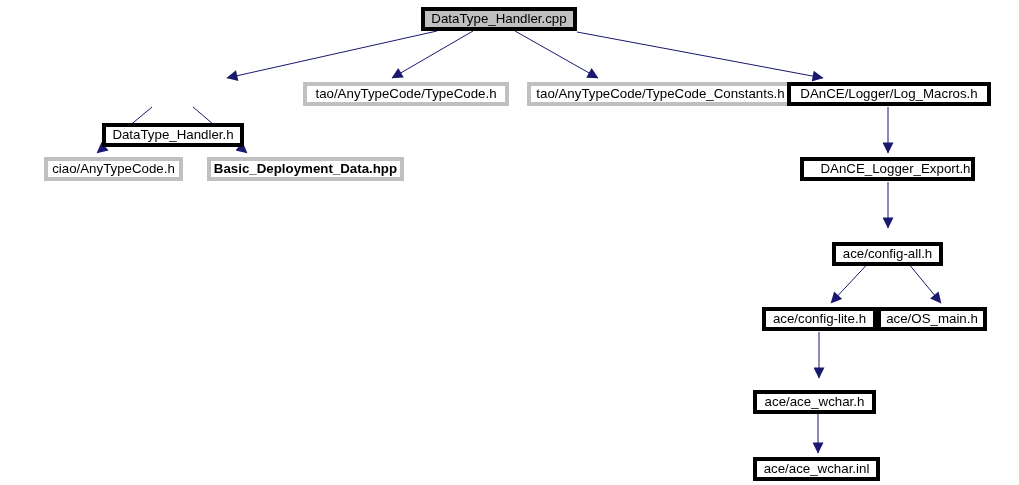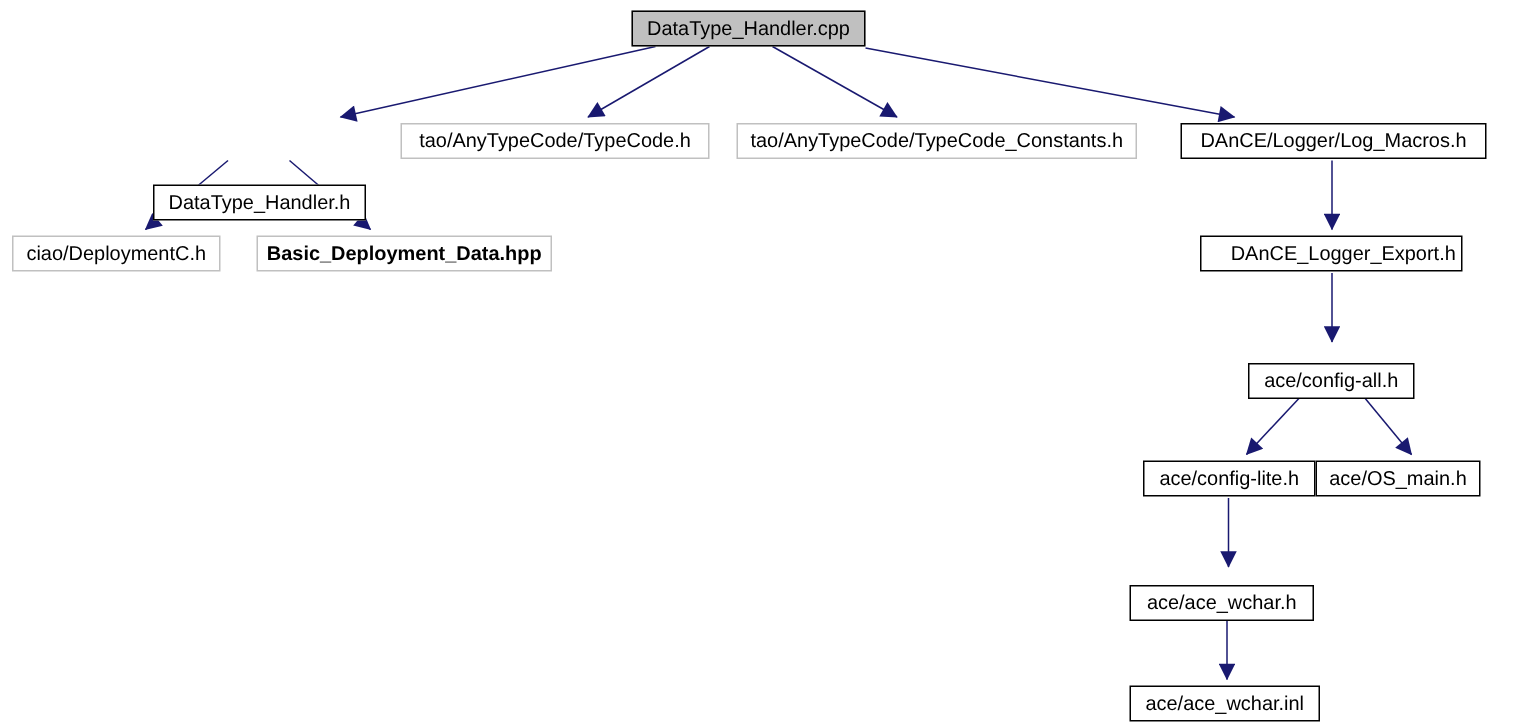--- a/index.html
+++ b/index.html
@@ -25,29 +25,30 @@
     position: absolute;
     box-sizing: border-box;
     display: flex;
     align-items: center;
     justify-content: center;
     white-space: nowrap;
     font-size: 13.3px;
     line-height: 1;
     color: #000000;
     background: #ffffff;
-    border: 1px solid #737373;
+    border: 4px solid #737373;
     z-index: 2;
   }
   .node.root {
     background: #c0c0c0;
     border-color: #000000;
   }
   .node.plain {
     border-color: #c0c0c0;
+    margin-left: 36px;
   }
   .node.linked {
     border-color: #000000;
     cursor: pointer;
   }
 </style>
 </head>
 <body>
 
 <div class="canvas">
@@ -71,21 +72,21 @@
         <line x1="819" y1="332" x2="819" y2="378" stroke="#191970" stroke-width="1" marker-end="url(#arrowhead)"></line>
         <line x1="818" y1="407" x2="818" y2="453" stroke="#191970" stroke-width="1" marker-end="url(#arrowhead)"></line>
       </g>
   </svg>
   <div id="node-layer">
       <div class="node root" style="left: 421px; top: 7px; width: 156px; height: 24px;">DataType_Handler.cpp</div>
       <div class="node linked" style="left: 102px; top: 82px; width: 142px; height: 24px; margin-top: 41px;">DataType_Handler.h</div>
       <div class="node plain" style="left: 267px; top: 82px; width: 206px; height: 24px;">tao/AnyTypeCode/TypeCode.h</div>
       <div class="node plain" style="left: 491px; top: 82px; width: 267px; height: 24px;">tao/AnyTypeCode/TypeCode_Constants.h</div>
       <div class="node linked" style="left: 787px; top: 82px; width: 204px; height: 24px;">DAnCE/Logger/Log_Macros.h</div>
-      <div class="node plain" style="left: 8px; top: 157px; width: 139px; height: 24px;">ciao/DeploymentC.h</div>
+      <div class="node plain" style="left: 8px; top: 157px; width: 139px; height: 24px;">ciao/AnyTypeCode.h</div>
       <div class="node plain" style="left: 171px; top: 157px; width: 197px; height: 24px; font-weight: bold;">Basic_Deployment_Data.hpp</div>
       <div class="node linked" style="left: 800px; top: 157px; width: 175px; height: 24px; padding-left: 16px;">DAnCE_Logger_Export.h</div>
       <div class="node linked" style="left: 832px; top: 242px; width: 111px; height: 24px;">ace/config-all.h</div>
       <div class="node linked" style="left: 762px; top: 307px; width: 115px; height: 24px;">ace/config-lite.h</div>
       <div class="node linked" style="left: 877px; top: 307px; width: 110px; height: 24px;">ace/OS_main.h</div>
       <div class="node linked" style="left: 753px; top: 390px; width: 123px; height: 24px;">ace/ace_wchar.h</div>
       <div class="node linked" style="left: 753px; top: 457px; width: 127px; height: 24px;">ace/ace_wchar.inl</div>
     </div>
 </div>
 

